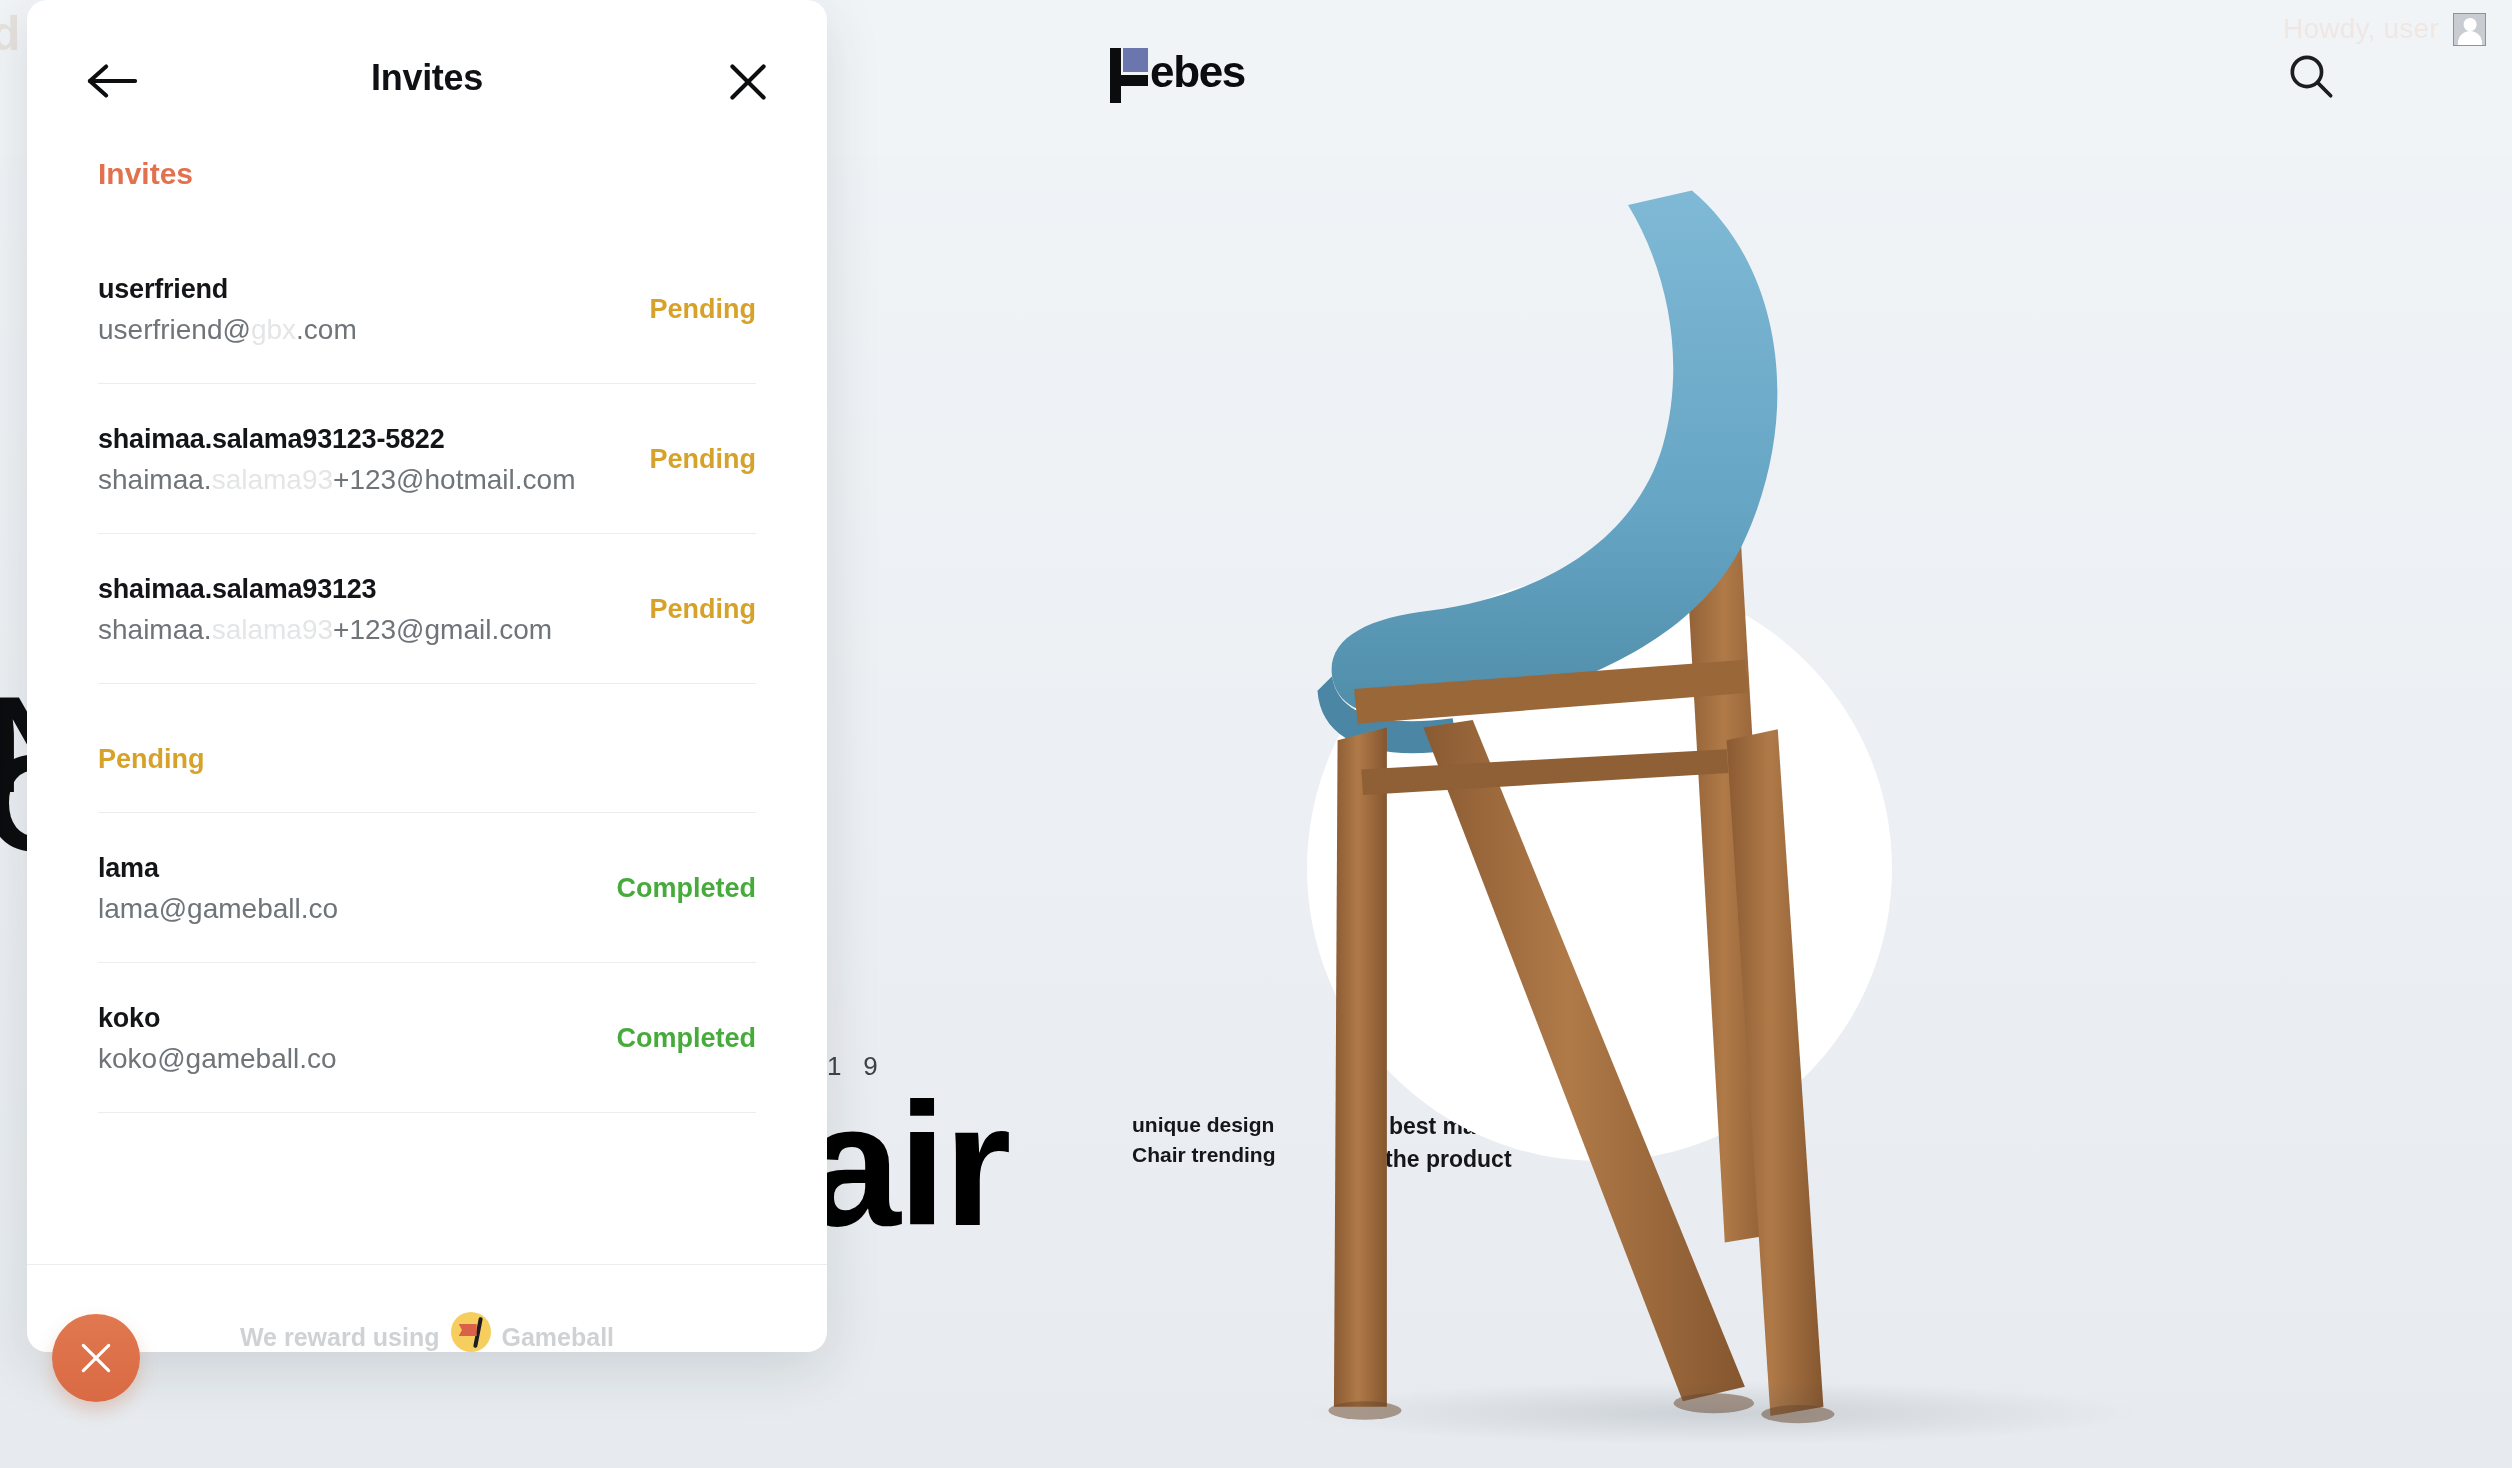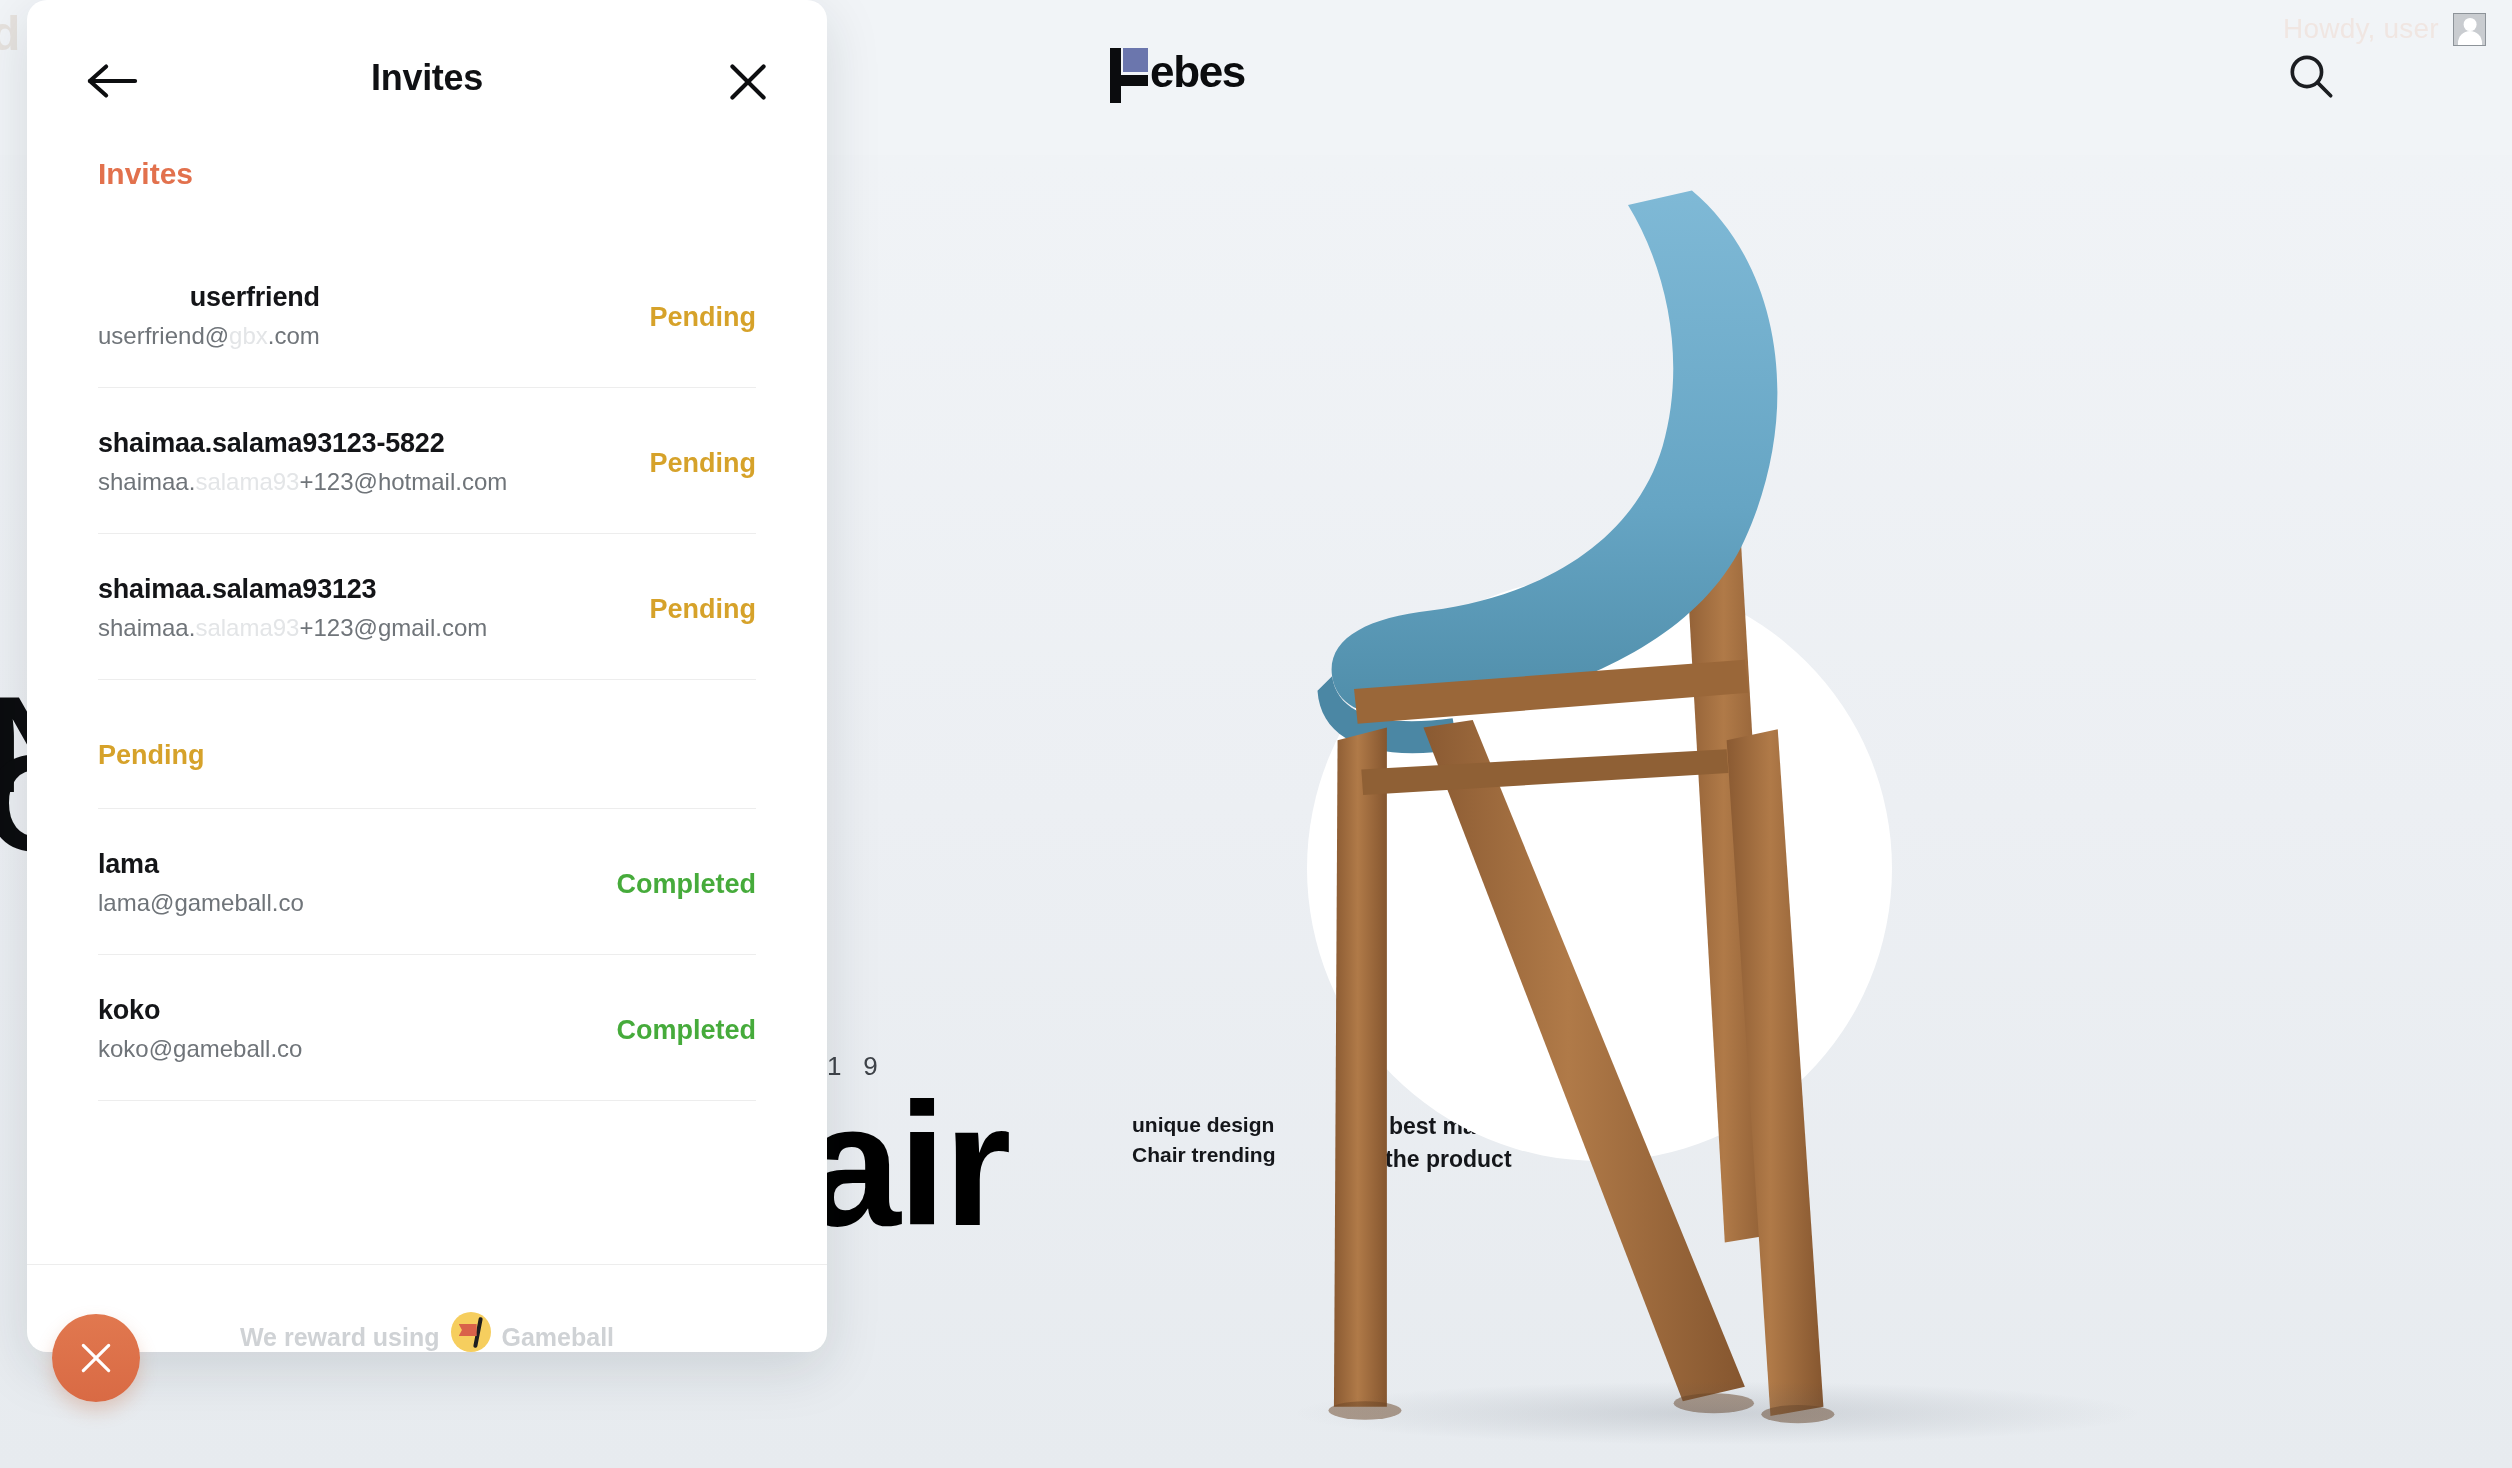--- a/index.html
+++ b/index.html
@@ -128,27 +128,27 @@
   }
 
   #panel-body {
     flex: 1 1 auto; overflow:hidden; padding: 108px 71px 0 71px;
   }
   .invite-row {
     display:flex; align-items:flex-start; justify-content:space-between;
     padding: 0 0 37px 0; border-bottom: 1.4px solid #ededed;
     margin-bottom: 40px;
   }
-  .invite-row:first-child { margin-top: 11px; text-align: right; }
+  .invite-row:first-child { margin-top: 3px; }
   .invite-left { display:flex; flex-direction:column; gap: 9px; }
   .invite-name {
     font-size: 27px; font-weight: 700; color:#141518; letter-spacing:-0.2px;
   }
   .invite-email {
-    font-size: 24px; color:#6f7479; font-weight: 400;
+    font-size: 28px; color:#6f7479; font-weight: 400;
   }
   .invite-email .fade { color:#e3e5e7; }
   .invite-status {
     font-size: 27px; font-weight: 700; margin-top: 20px; white-space:nowrap;
   }
   .invite-status.pending   { color:#d6a22a; }
   .invite-status.completed { color:#46ab3b; }
 
   #panel-footer {
     flex: 0 0 auto; height: 88px; border-top: 1.4px solid #ededed;

